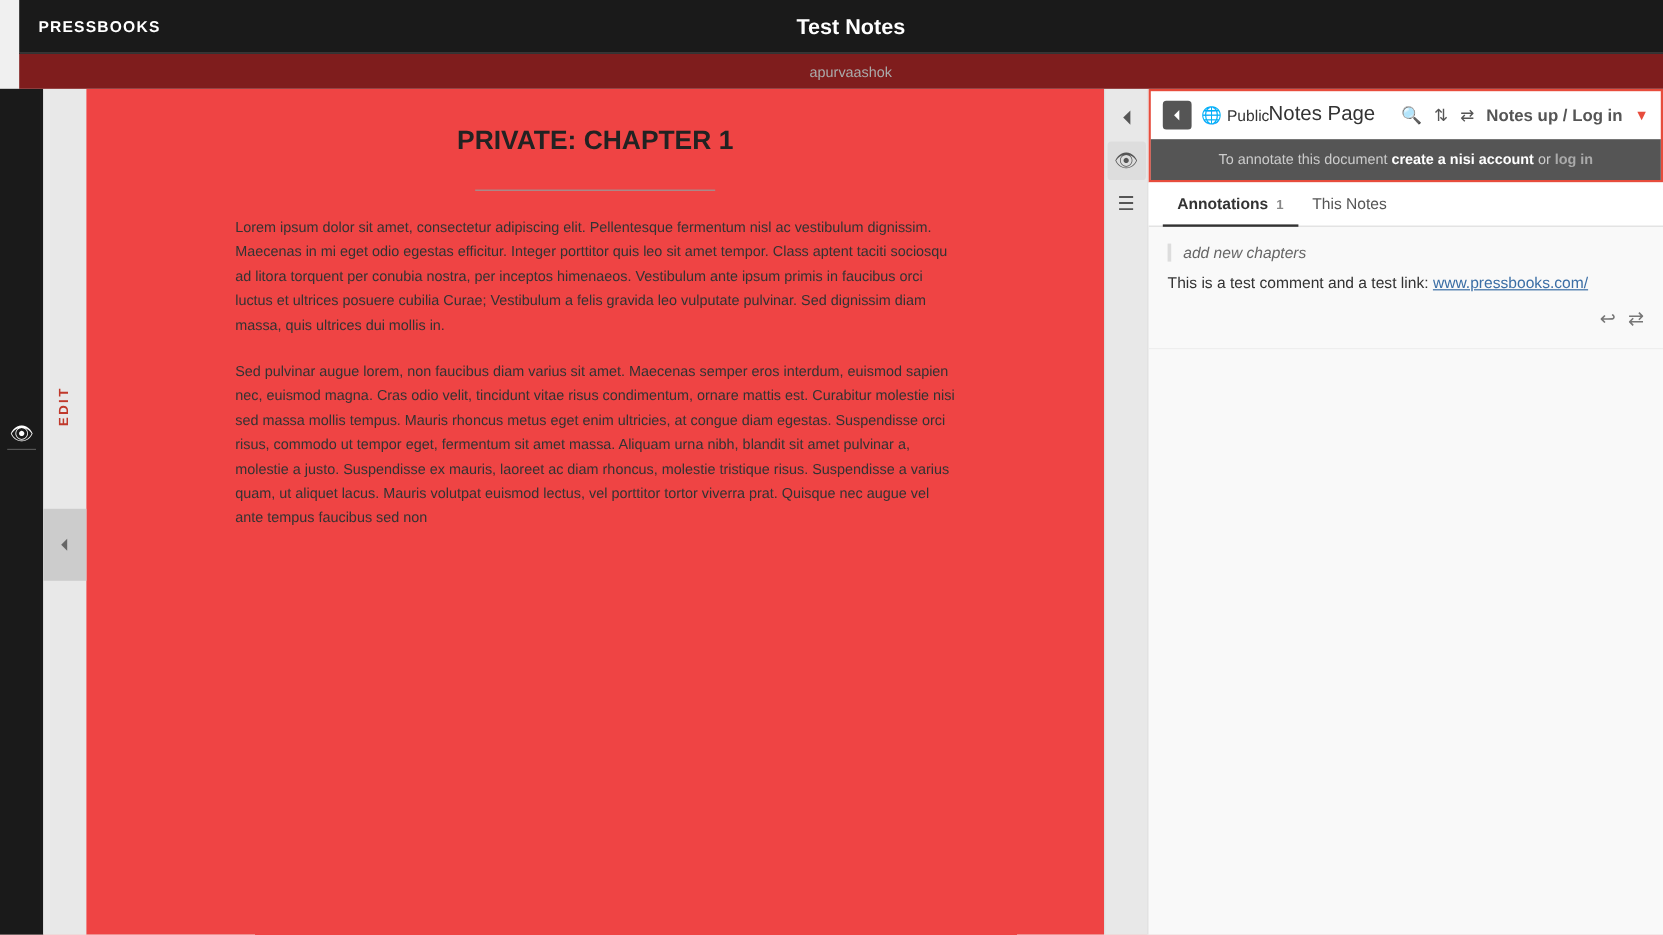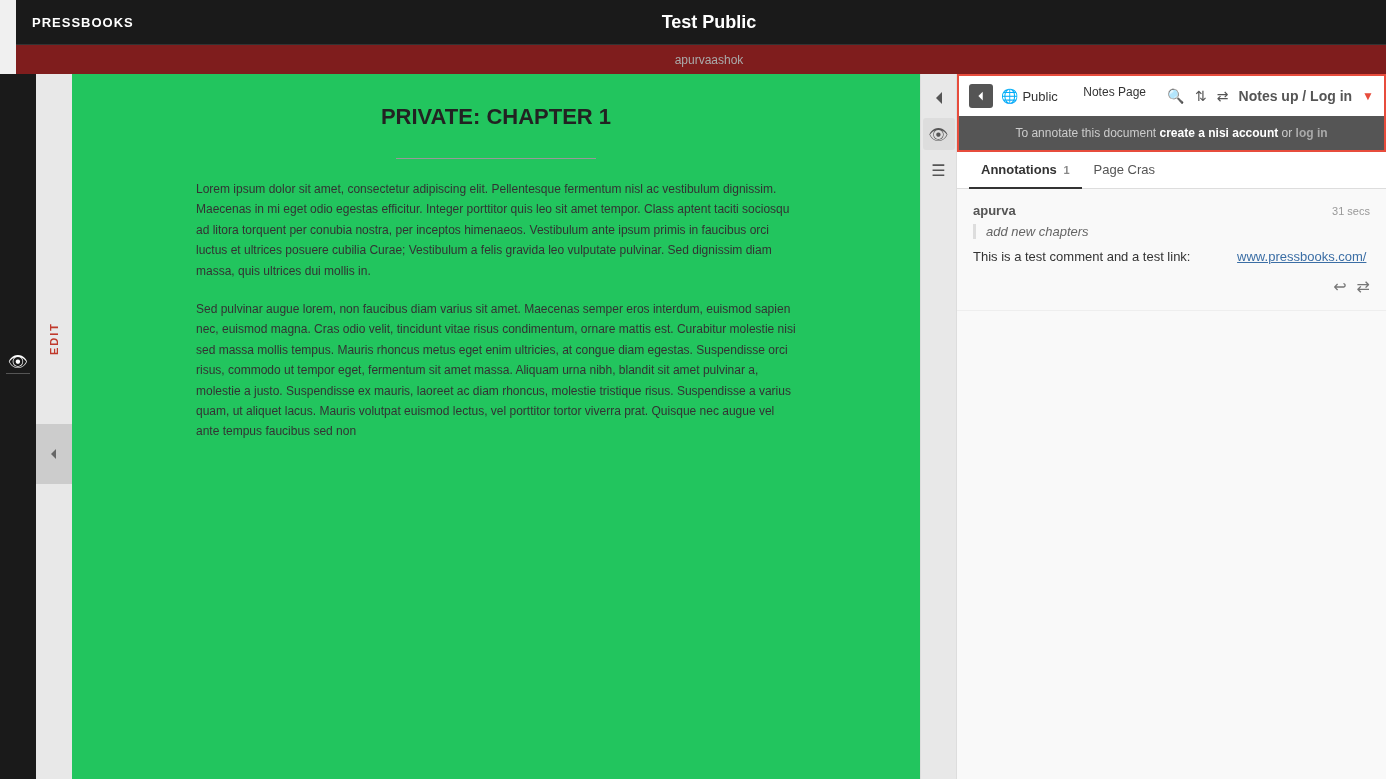--- a/index.html
+++ b/index.html
@@ -81,21 +81,21 @@
       z-index: 10;
     }
     #nav-prev svg {
       width: 16px;
       height: 16px;
     }
 
     
     #document-main {
       flex: 1;
-      background: #22c55e;
+      background: #ef4444;
       overflow-y: auto;
       padding: 0 60px;
       position: relative;
     }
     #document-inner {
       max-width: 600px;
       margin: 0 auto;
       padding: 30px 0 60px;
     }
     #chapter-title {
@@ -282,21 +282,20 @@
       margin-bottom: 8px;
     }
     #ann-comment {
       font-size: 13px;
       color: #333;
       line-height: 1.5;
     }
     #ann-comment a {
       color: #3b6ea5;
       text-decoration: underline;
-      margin-left: 43px;
     }
     #ann-actions {
       display: flex;
       align-items: center;
       justify-content: flex-end;
       gap: 10px;
       margin-top: 10px;
     }
     #ann-actions span {
       font-size: 16px;
@@ -344,21 +343,21 @@
       pointer-events: none;
     }
 
   </style>
 </head>
 <body>
 
 <div style="width:100%; display:flex; flex-direction:column; position:absolute; top:0; left:16px; right:0; z-index:100;">
   <div id="top-bar">
     <span id="top-bar-logo">PRESSBOOKS</span>
-    <span id="top-bar-title">Test Public</span>
+    <span id="top-bar-title">Test Notes</span>
   </div>
   <div id="subtitle-bar">
     <span>apurvaashok</span>
   </div>
 </div>
 
 <div style="display:flex; width:100%; height:779px; padding-top:74px;">
 
   <div style="width:36px; background:#1a1a1a; flex-shrink:0; display:flex; flex-direction:column; align-items:center; padding-top:8px;">
     <div style="color:white; font-size:16px; cursor:pointer; margin-top: 270px;">
@@ -433,40 +432,36 @@
         <span>To annotate this document </span><strong>create a nisi account</strong><span> or </span><a href="#" style="color:#aaa; text-decoration:none; font-weight:bold;">log in</a>
       </div>
     </div>
 
     <div id="hyp-tabs">
       <div class="hyp-tab active">
         <span>Annotations</span>
         <span class="hyp-tab-count">1</span>
       </div>
       <div class="hyp-tab">
-        <span>Page Cras</span>
+        <span>This Notes</span>
       </div>
     </div>
 
     <div id="annotation-card">
-      <div id="ann-header">
-        <span id="ann-user">apurva</span>
-        <span id="ann-time">31 secs</span>
-      </div>
       <div id="ann-quote">
         <span>add new chapters</span>
       </div>
       <div id="ann-comment">
         <span>This is a test comment and a test link: </span><a href="#">www.pressbooks.com/</a>
       </div>
       <div id="ann-actions">
         <span title="Reply">↩</span>
         <span title="Share">⇄</span>
       </div>
     </div>
 
   </div>
 
 </div>
 
-<div id="notes-page-label" style="position:fixed; top:85px; right:240px; font-size:12px; color:#333; z-index:50; pointer-events:none;">
+<div id="notes-page-label" style="position:fixed; top:85px; right:240px; font-size:17px; color:#333; z-index:50; pointer-events:none;">
   <span>Notes Page</span>
 </div>
 
 </body></html>

